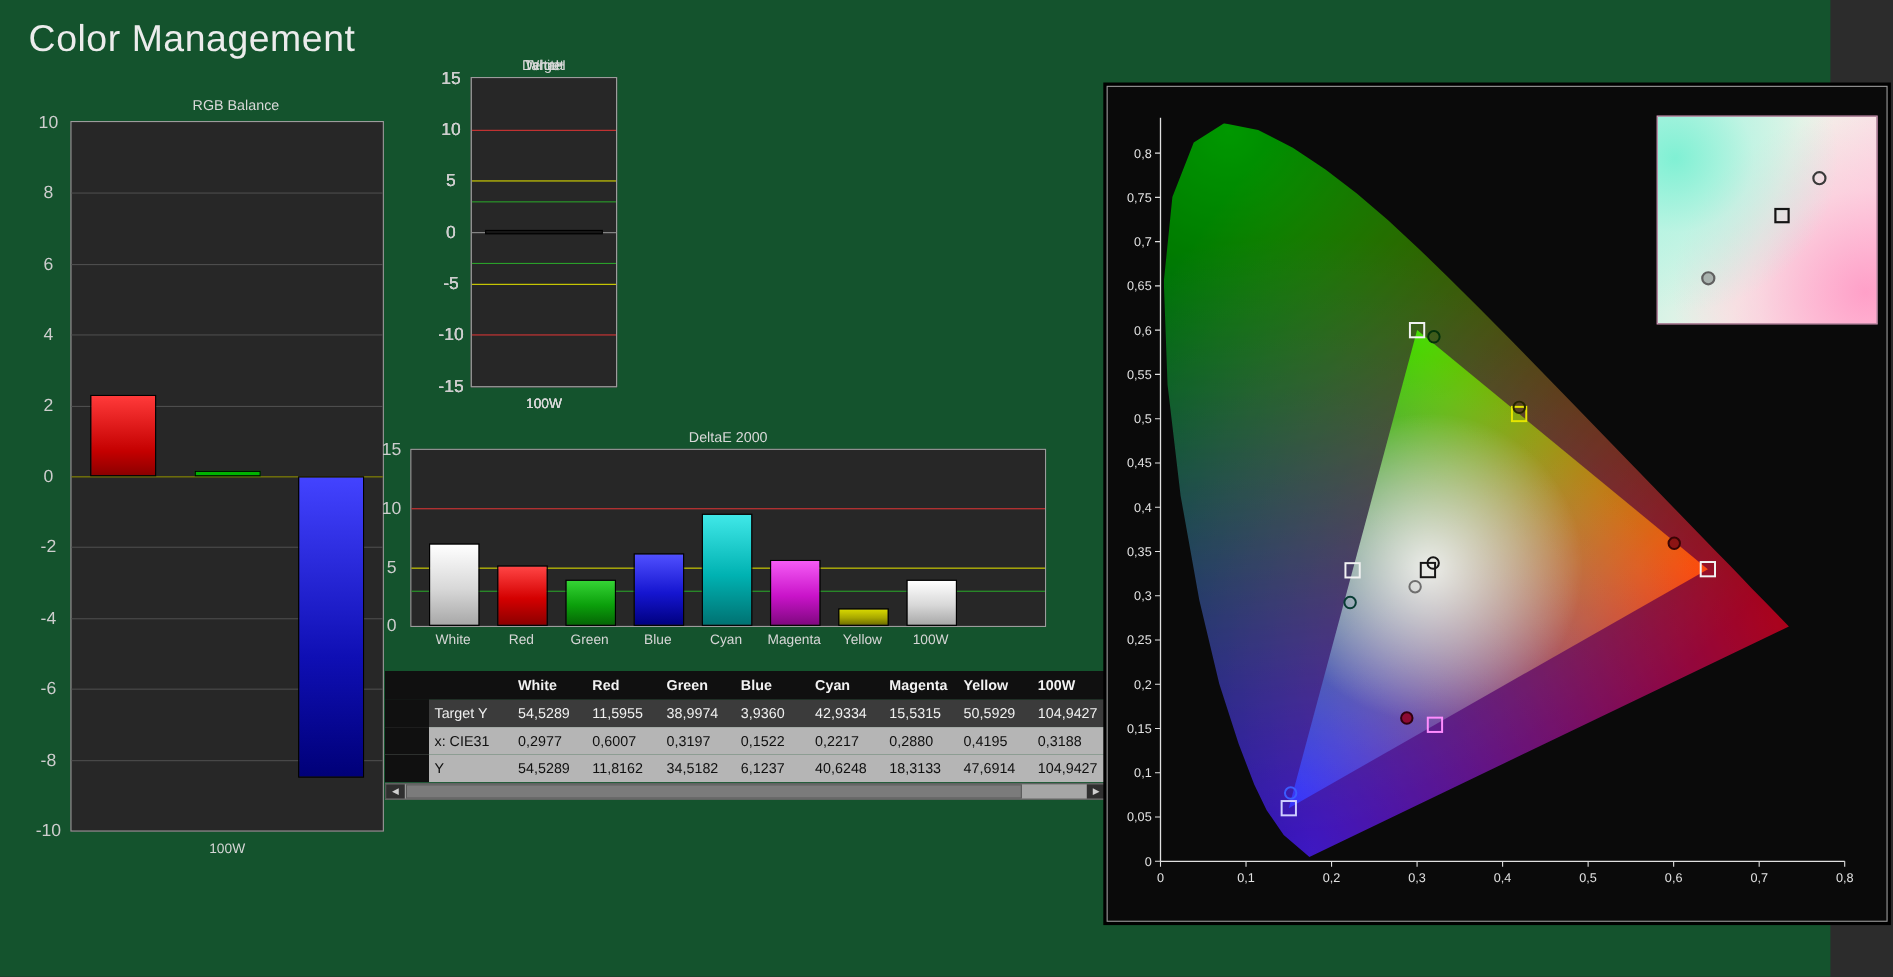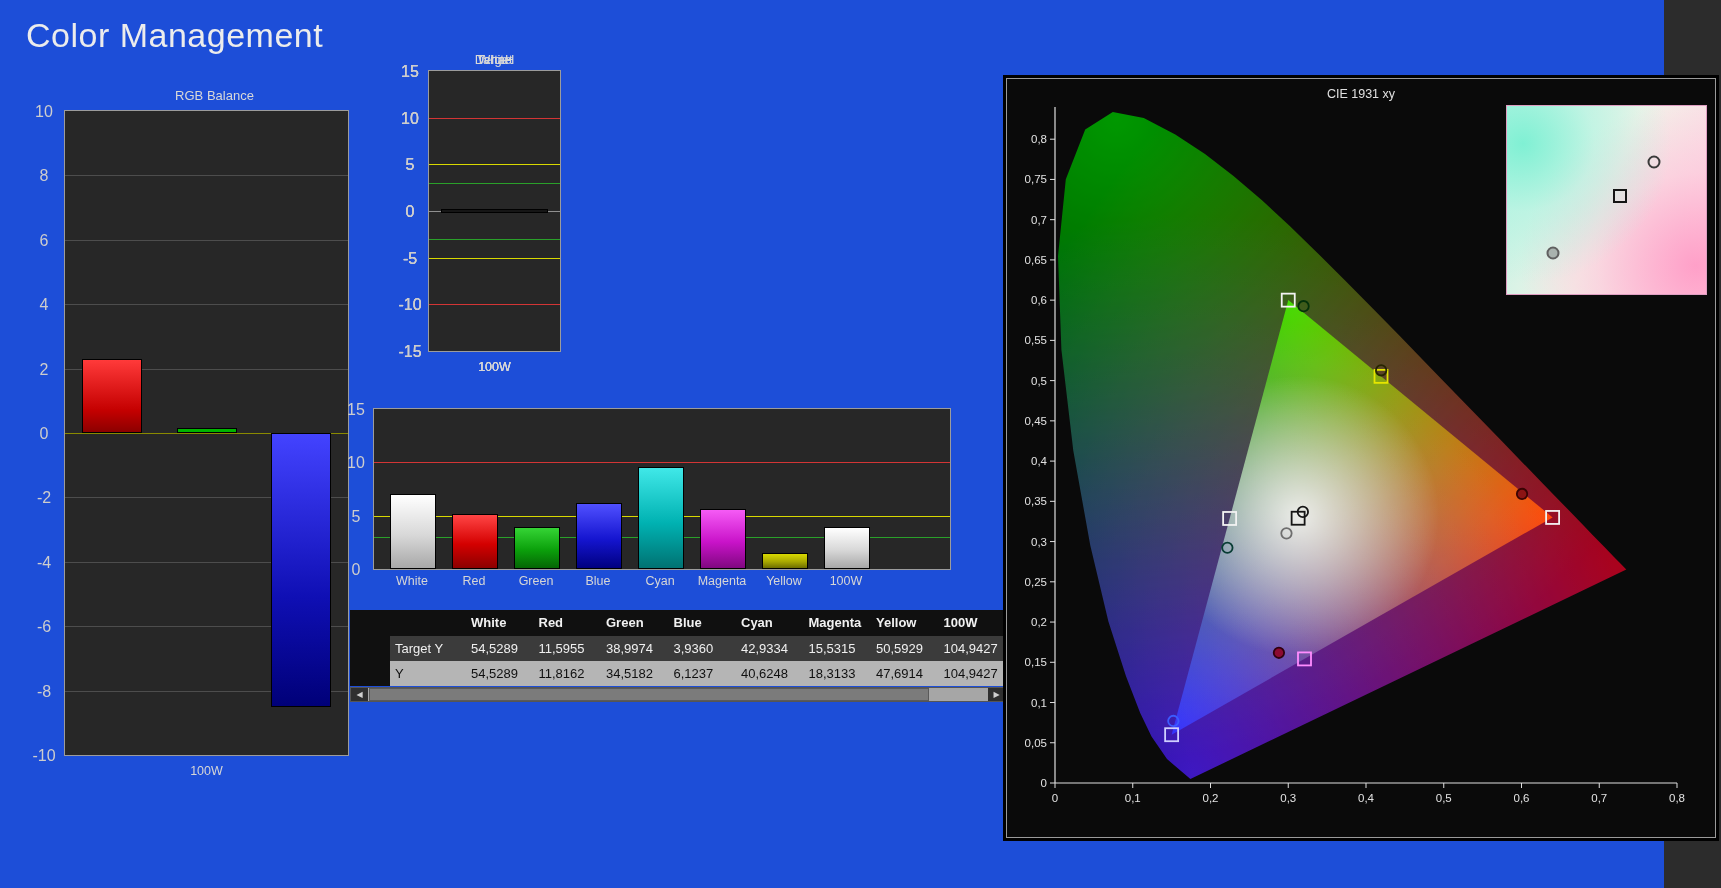--- a/index.html
+++ b/index.html
@@ -1,18 +1,18 @@
 <!DOCTYPE html>
 <html><head>
 <meta charset="utf-8">
 <style>
   *{margin:0;padding:0;box-sizing:border-box}
   html,body{width:1721px;height:888px;background:#2c2c2c;overflow:hidden;
     font-family:"Liberation Sans",sans-serif}
-  .stage{position:relative;width:1664px;height:888px;background:#1d4ed8}
+  .stage{position:relative;width:1664px;height:888px;background:#14532d}
   #page-title{position:absolute;left:26px;top:16px;font-size:34px;font-weight:400;
     color:#ececec;letter-spacing:.5px}
   
   section.chart,section.dchart,#deltae-chart{position:absolute}
   .ctitle{position:absolute;color:#d8d8d8;font-size:13px;text-align:center}
   .plot{position:absolute;background:#272727;border:1px solid #9c9c9c}
   .ylabels{position:absolute;inset:0;pointer-events:none}
   .tick{position:absolute;left:0;color:#cdcdcd;font-size:16px;text-align:center}
   .hline{position:absolute;left:0;right:0;height:1px}
   .bar{position:absolute;border:1px solid #000}
@@ -184,20 +184,21 @@
           <div class="hline" style="top: 186.7px; background: rgb(216, 216, 0);"></div>
           <div class="hline" style="top: 112px; background: rgb(42, 160, 42);"></div>
           <div class="hline" style="top: 168px; background: rgb(42, 160, 42);"></div>
           <div class="bar bar-zero" style="left: 12px; width: 107px; top: 138px; height: 4px;"></div>
         </div>
       <div class="xlabel">100W</div>
     </section>
   </div>
 
   <section id="deltae-chart">
+    <div class="ctitle">DeltaE 2000</div>
     <div class="ylabels">
         <div class="tick" style="top: 11px;">15</div>
         <div class="tick" style="top: 64.3px;">10</div>
         <div class="tick" style="top: 117.7px;">5</div>
         <div class="tick" style="top: 171px;">0</div>
       </div>
     <div class="plot">
         <div class="hline" style="top: 53.3px; background: rgb(211, 53, 53);"></div>
         <div class="hline" style="top: 106.7px; background: rgb(216, 216, 0);"></div>
         <div class="hline" style="top: 128px; background: rgb(42, 160, 42);"></div>
@@ -240,20 +241,32 @@
           <div class="tcell strip"></div>
           <div class="tcell rlabel">Target Y</div>
           <div class="tcell td">54,5289</div>
           <div class="tcell td">11,5955</div>
           <div class="tcell td">38,9974</div>
           <div class="tcell td">3,9360</div>
           <div class="tcell td">42,9334</div>
           <div class="tcell td">15,5315</div>
           <div class="tcell td">50,5929</div>
           <div class="tcell td">104,9427</div>
+        </div>
+        <div class="trow rlight">
+          <div class="tcell strip"></div>
+          <div class="tcell rlabel">x: CIE31</div>
+          <div class="tcell td">0,2977</div>
+          <div class="tcell td">0,6007</div>
+          <div class="tcell td">0,3197</div>
+          <div class="tcell td">0,1522</div>
+          <div class="tcell td">0,2217</div>
+          <div class="tcell td">0,2880</div>
+          <div class="tcell td">0,4195</div>
+          <div class="tcell td">0,3188</div>
         </div>
         <div class="trow rlight">
           <div class="tcell strip"></div>
           <div class="tcell rlabel">Y</div>
           <div class="tcell td">54,5289</div>
           <div class="tcell td">11,8162</div>
           <div class="tcell td">34,5182</div>
           <div class="tcell td">6,1237</div>
           <div class="tcell td">40,6248</div>
           <div class="tcell td">18,3133</div>
@@ -390,21 +403,20 @@
           <circle cx="279.46175" cy="454.36285714285714" r="5.2" fill="none" stroke="#6e6e6e" stroke-width="1.8"></circle>
           <circle cx="515.0442499999999" cy="414.92952380952374" r="5.2" fill="#8c1414" stroke="#3a0404" stroke-width="1.8"></circle>
           <circle cx="296.56674999999996" cy="227.1785714285714" r="5.2" fill="none" stroke="#04320a" stroke-width="1.8"></circle>
           <circle cx="166.3355" cy="641.9528571428572" r="5.2" fill="none" stroke="#3c5cff" stroke-width="1.8"></circle>
           <circle cx="220.37175000000002" cy="468.7680952380952" r="5.2" fill="none" stroke="#083c34" stroke-width="1.8"></circle>
           <circle cx="271.91999999999996" cy="573.7895238095238" r="5.2" fill="#8c0a32" stroke="#30000e" stroke-width="1.8"></circle>
           <circle cx="374.16124999999994" cy="291.3180952380952" r="5.2" fill="none" stroke="#262600" stroke-width="1.8"></circle>
           <circle cx="295.86699999999996" cy="432.87571428571425" r="5.2" fill="none" stroke="#161616" stroke-width="1.8"></circle>
         </g>
     </svg>
-    <div class="ctitle" id="cie-title">CIE 1931 xy</div>
     <div id="cie-inset">
         <div class="inset-m inset-square" style="left: 57%; top: 48%;"></div>
         <div class="inset-m inset-circle" style="left: 74%; top: 30%;"></div>
         <div class="inset-m inset-circle filled" style="left: 23%; top: 78%;"></div>
       </div>
   </section>
 
 </div>
 
 </body></html>

